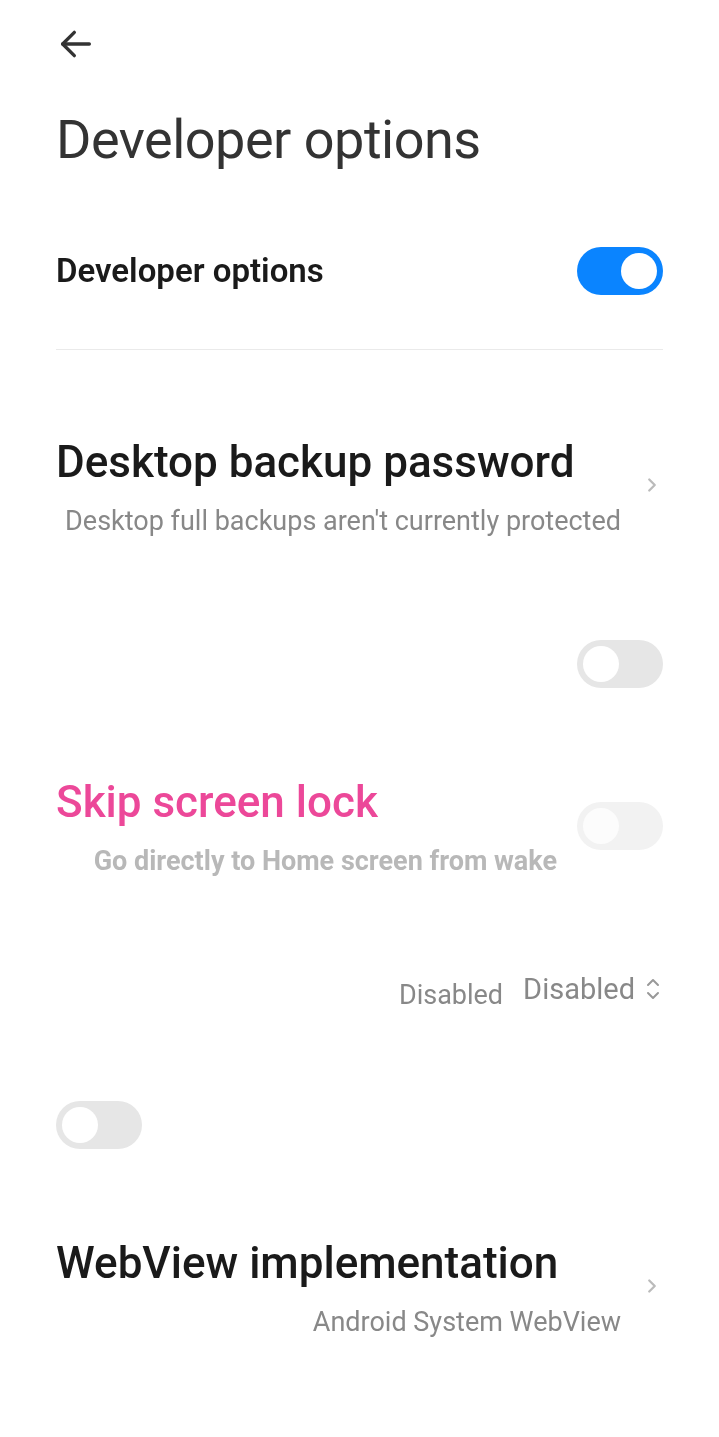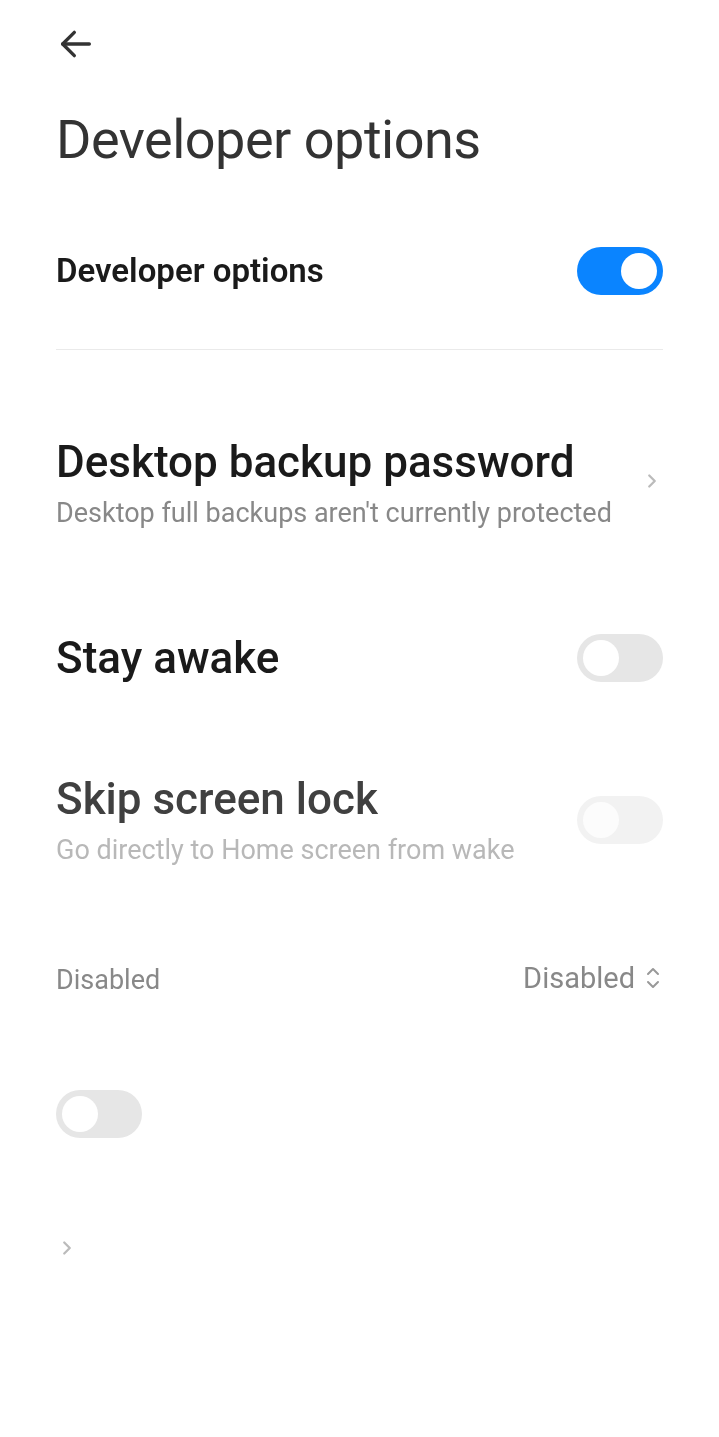--- a/index.html
+++ b/index.html
@@ -46,27 +46,29 @@
     font-size: 44px;
     font-weight: 500;
     color: #1a1a1a;
     line-height: 1.3;
   }
   .item-subtitle {
     font-size: 27px;
     font-weight: 400;
     color: #888888;
     line-height: 1.35;
-    margin-top: 4px;
+    margin-top: 12px;
+    text-align: right;
   }
   .item.disabled .item-title {
-    color: #404040;
+    color: #ec4899;
   }
   .item.disabled .item-subtitle {
     color: #b8b8b8;
+    font-weight: bold;
   }
   .master-item .item-title {
     font-size: 33px;
     font-weight: 600;
   }
   .divider {
     height: 1px;
     background: #eaeaea;
     margin: 28px 56px 60px 56px;
   }
@@ -159,21 +161,20 @@
       <svg width="22" height="22" viewBox="0 0 24 24" fill="none" stroke="currentColor" stroke-width="2.5" stroke-linecap="round" stroke-linejoin="round">
         <polyline points="9 18 15 12 9 6"></polyline>
       </svg>
     </div>
   </div>
 
   <div class="spacer-lg"></div>
 
   <div class="item">
     <div class="item-text">
-      <div class="item-title">Stay awake</div>
     </div>
     <div class="toggle off">
       <div class="toggle-knob"></div>
     </div>
   </div>
 
   <div class="spacer-md"></div>
 
   <div class="item disabled">
     <div class="item-text">
@@ -204,20 +205,24 @@
 
   <div class="item">
     <div class="toggle off">
       <div class="toggle-knob"></div>
     </div>
   </div>
 
   <div class="spacer-md"></div>
 
   <div class="item">
+    <div class="item-text">
+      <div class="item-title">WebView implementation</div>
+      <div class="item-subtitle">Android System WebView</div>
+    </div>
     <div class="chevron">
       <svg width="22" height="22" viewBox="0 0 24 24" fill="none" stroke="currentColor" stroke-width="2.5" stroke-linecap="round" stroke-linejoin="round">
         <polyline points="9 18 15 12 9 6"></polyline>
       </svg>
     </div>
   </div>
 
   <div class="spacer-md"></div>
 
   <div class="item">

